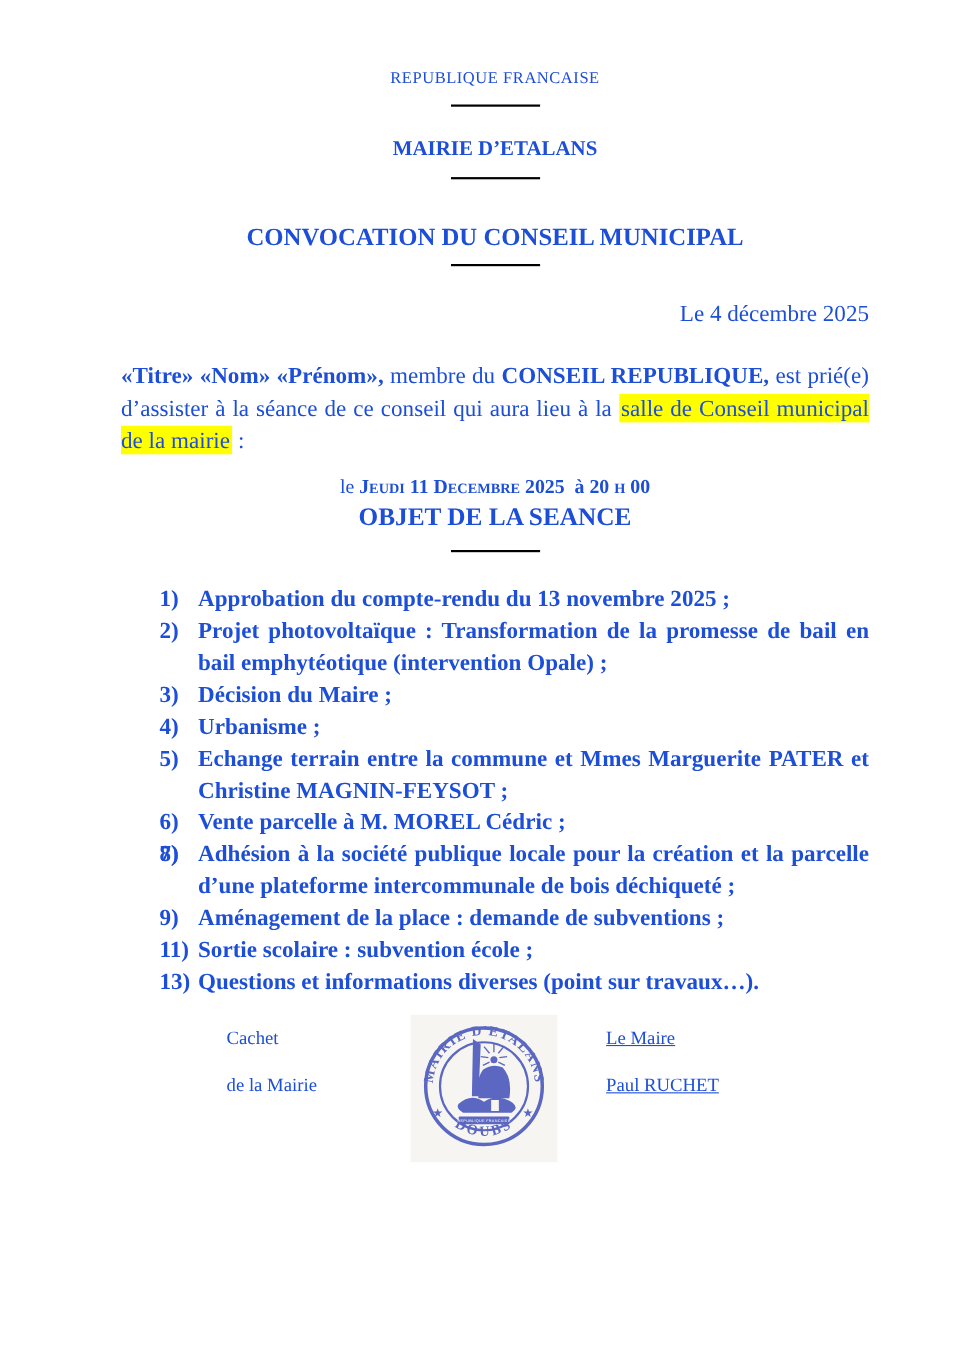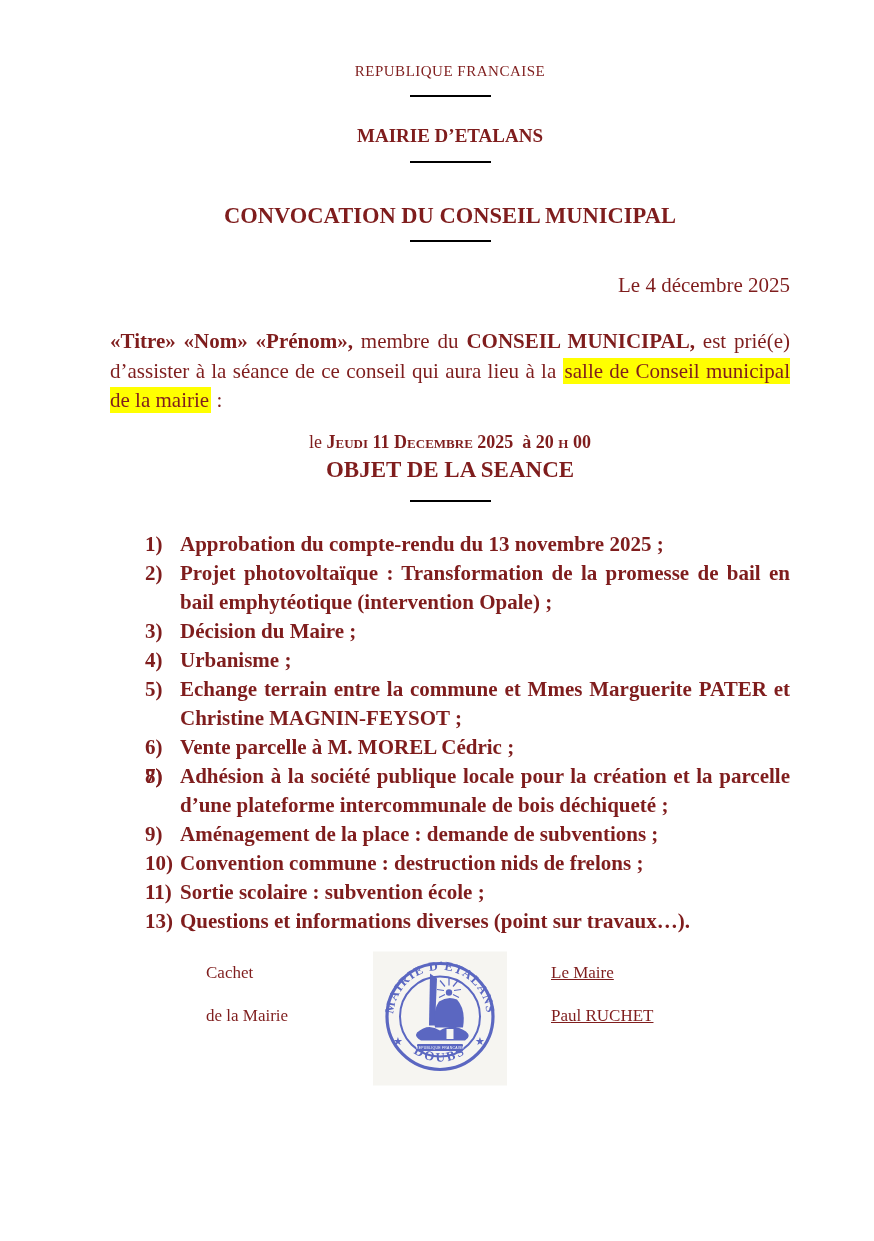--- a/index.html
+++ b/index.html
@@ -3,21 +3,21 @@
 <meta charset="utf-8">
 <title>Document</title>
 <style>
   html,body { margin:0; padding:0; background:#ffffff; }
   .page {
     position:relative;
     box-sizing:border-box;
     width:874px; height:1241px;
     padding:62px 84px 0 110px;
     background:#ffffff;
-    color:#7f1d1d;
+    color:#1d4ed8;
     font-family:"Liberation Serif","DejaVu Serif",serif;
     overflow:hidden;
   }
   .republic { text-align:center; font-size:15px; line-height:18px; letter-spacing:0.5px; }
   .rule { width:81px; height:0; border-bottom:2px solid #000; margin-left:auto; margin-right:auto; }
   .rule-1 { margin-top:15px; }
   .rule-2 { margin-top:14px; }
   .rule-3 { margin-top:11px; }
   .rule-4 { margin-top:16px; }
   .mairie { margin-top:27px; text-align:center; font-size:19px; line-height:23px; font-weight:bold; }
@@ -63,38 +63,37 @@
   <div class="rule rule-1"></div>
 
   <div class="mairie">MAIRIE D’ETALANS</div>
   <div class="rule rule-2"></div>
 
   <div class="doc-title">CONVOCATION DU CONSEIL MUNICIPAL</div>
   <div class="rule rule-3"></div>
 
   <div class="date-line">Le 4 décembre 2025</div>
 
-  <p class="intro"><span class="bold">«Titre» «Nom» «Prénom»,</span><span> membre du </span><span class="bold">CONSEIL MUNICIPAL,</span><span> est prié(e) d’assister à la séance de ce conseil qui aura lieu à la </span><mark class="hl">salle de Conseil municipal de la mairie</mark><span>&nbsp;:</span></p>
+  <p class="intro"><span class="bold">«Titre» «Nom» «Prénom»,</span><span> membre du </span><span class="bold">CONSEIL REPUBLIQUE,</span><span> est prié(e) d’assister à la séance de ce conseil qui aura lieu à la </span><mark class="hl">salle de Conseil municipal de la mairie</mark><span>&nbsp;:</span></p>
 
   <div class="session"><span>le </span><span class="sc">Jeudi 11 Decembre 2025</span><span class="b">&nbsp; à 20 </span><span class="sc">h</span><span class="b"> 00</span></div>
 
   <div class="objet">OBJET DE LA SEANCE</div>
   <div class="rule rule-4"></div>
 
   <ol class="agenda">
     <li class="agenda-item"><span class="num">1)</span><span class="txt">Approbation du compte-rendu du 13 novembre 2025 ;</span></li>
     <li class="agenda-item"><span class="num">2)</span><span class="txt">Projet photovoltaïque : Transformation de la promesse de bail en bail emphytéotique (intervention Opale) ;</span></li>
     <li class="agenda-item"><span class="num">3)</span><span class="txt">Décision du Maire ;</span></li>
     <li class="agenda-item"><span class="num">4)</span><span class="txt">Urbanisme ;</span></li>
     <li class="agenda-item"><span class="num">5)</span><span class="txt">Echange terrain entre la commune et Mmes Marguerite PATER et Christine MAGNIN-FEYSOT ;</span></li>
     <li class="agenda-item"><span class="num">6)</span><span class="txt">Vente parcelle à M. MOREL Cédric ;</span></li>
     <li class="agenda-item"><span class="num">7)</span></li>
     <li class="agenda-item"><span class="num">8)</span><span class="txt">Adhésion à la société publique locale pour la création et la parcelle d’une plateforme intercommunale de bois déchiqueté ;</span></li>
     <li class="agenda-item"><span class="num">9)</span><span class="txt">Aménagement de la place : demande de subventions ;</span></li>
-    <li class="agenda-item"><span class="num">10)</span><span class="txt">Convention commune : destruction nids de frelons ;</span></li>
     <li class="agenda-item"><span class="num">11)</span><span class="txt">Sortie scolaire : subvention école ;</span></li>
     <li class="agenda-item"><span class="num">13)</span><span class="txt">Questions et informations diverses (point sur travaux…).</span></li>
   </ol>
 
   <div class="footer">
     <div class="col col-cachet">
       <div>Cachet</div>
       <div class="line2">de la Mairie</div>
     </div>
 

